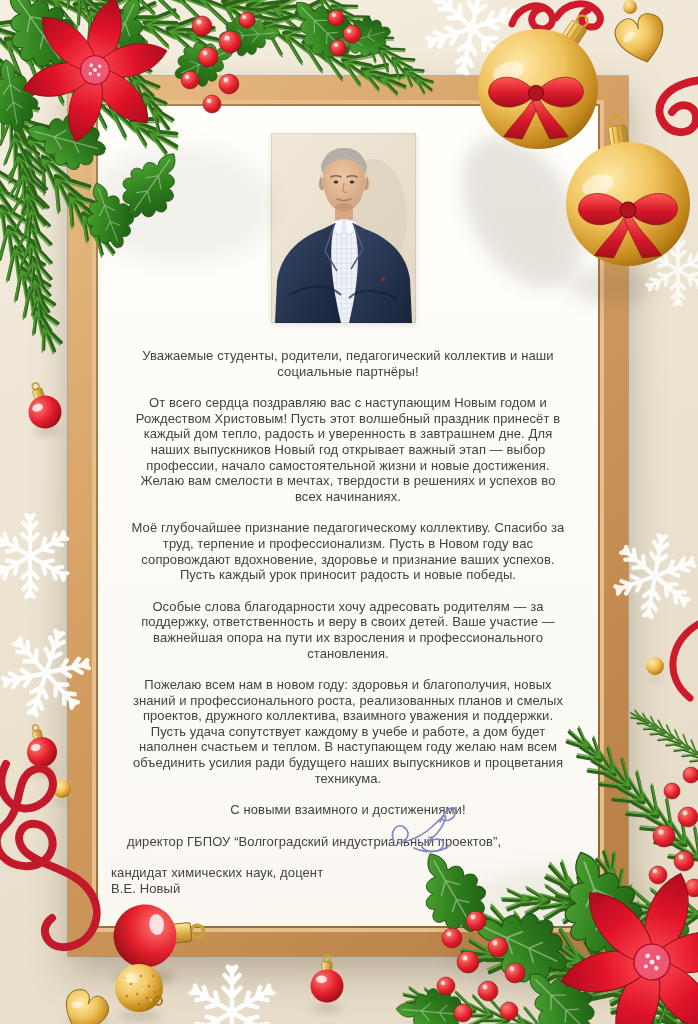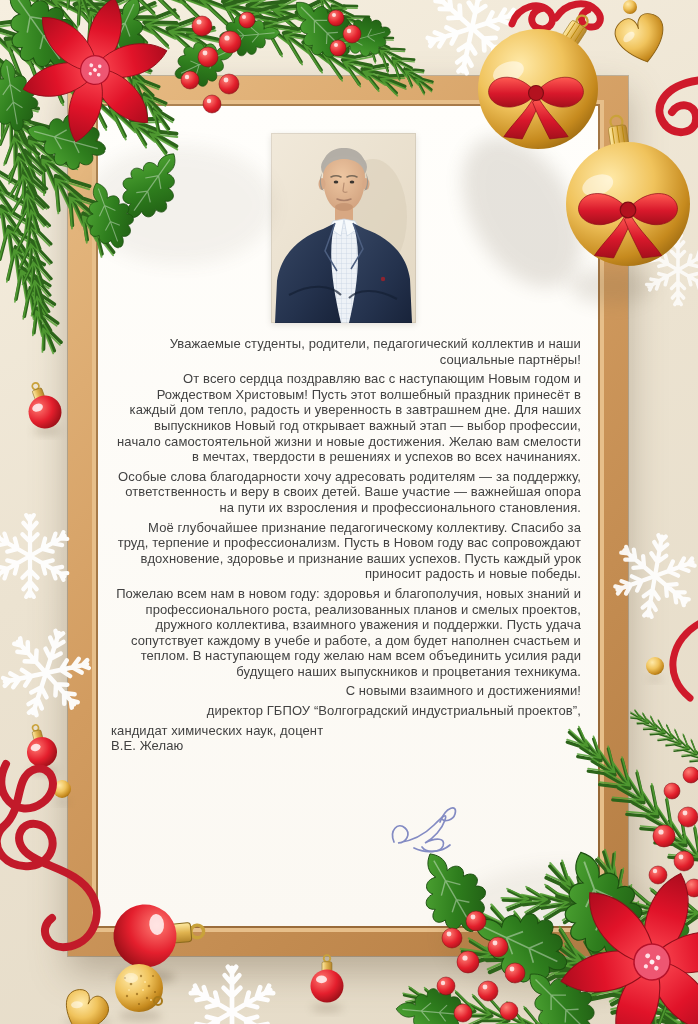--- a/index.html
+++ b/index.html
@@ -19,21 +19,21 @@
     position:absolute;inset:0;width:500px;height:820px;
     background:linear-gradient(180deg,#fffefb,#fbf8f2);
     box-shadow:0 0 0 2px rgba(105,68,30,.45);
     outline:4px solid #e7bf8a;outline-offset:2px;
   }
   .photo{position:absolute;left:173px;top:27px;width:145px;height:190px;box-shadow:0 2px 6px rgba(80,70,55,.15);}
   .letter{
     position:absolute;left:13px;right:13px;top:226px;
     text-align:center;font-size:13px;line-height:15.6px;color:#424242;letter-spacing:.1px;
   }
-  .letter p{margin:4px;text-align:right;}
+  .letter p{margin:16px;}
   .signoff{text-align:left;}
   .sigrow{display:flex;justify-content:flex-start;padding-right:40px;flex-direction:column;}
   .sig-svg{position:absolute;left:286px;top:692px;width:90px;height:62px;}
   .deco{position:absolute;left:0;top:0;pointer-events:none;}
 </style>
 </head>
 <body>
 
 <div class="stage">
 
@@ -88,29 +88,29 @@
           <path d="M18,162 C40,150 60,152 70,162" stroke="#141f33" stroke-width="2" fill="none" opacity="0.7"></path>
           <path d="M126,166 C104,154 86,157 78,165" stroke="#141f33" stroke-width="2" fill="none" opacity="0.7"></path>
           <circle cx="112" cy="146" r="2.2" fill="#8e2430"></circle>
           <rect x="0.5" y="0.5" width="144" height="189" fill="none" stroke="rgba(0,0,0,0.08)"></rect>
         </svg>
       </div>
 
       <div class="letter">
         <p>Уважаемые студенты, родители, педагогический коллектив и наши социальные партнёры!</p>
         <p>От всего сердца поздравляю вас с наступающим Новым годом и Рождеством Христовым! Пусть этот волшебный праздник принесёт в каждый дом тепло, радость и уверенность в завтрашнем дне. Для наших выпускников Новый год открывает важный этап — выбор профессии, начало самостоятельной жизни и новые достижения. Желаю вам смелости в мечтах, твердости в решениях и успехов во всех начинаниях.</p>
+        <p>Моё глубочайшее признание педагогическому коллективу. Спасибо за труд, терпение и профессионализм. Пусть в Новом году вас сопровождают вдохновение, здоровье и признание ваших успехов. Пусть каждый урок приносит радость и новые победы.</p>
         <p>Особые слова благодарности хочу адресовать родителям — за поддержку, ответственность и веру в своих детей. Ваше участие — важнейшая опора на пути их взросления и профессионального становления.</p>
-        <p>Моё глубочайшее признание педагогическому коллективу. Спасибо за труд, терпение и профессионализм. Пусть в Новом году вас сопровождают вдохновение, здоровье и признание ваших успехов. Пусть каждый урок приносит радость и новые победы.</p>
         <p>Пожелаю всем нам в новом году: здоровья и благополучия, новых знаний и профессионального роста, реализованных планов и смелых проектов, дружного коллектива, взаимного уважения и поддержки. Пусть удача сопутствует каждому в учебе и работе, а дом будет наполнен счастьем и теплом. В наступающем году желаю нам всем объединить усилия ради будущего наших выпускников и процветания техникума.</p>
         <p>С новыми взаимного и достижениями!</p>
         <div class="signoff">
           <p>директор ГБПОУ “Волгоградский индустриальный проектов”,</p>
           <div class="sigrow">
             <span>кандидат химических наук, доцент</span>
-            <span>В.Е. Желаю</span>
+            <span>В.Е. Новый</span>
           </div>
         </div>
       </div>
 
       <svg class="sig-svg" viewBox="0 0 90 62">
         <g fill="none" stroke="#7d86c1" stroke-width="1.7" stroke-linecap="round" opacity="0.95">
           <path d="M10,44 C5,32 14,24 21,30 C27,35 23,45 14,45 C28,43 40,37 50,27 C57,20 64,13 61,22 C58,31 50,40 41,45 C52,39 62,40 59,48 C56,55 42,55 38,49"></path>
           <path d="M56,24 C62,8 74,6 71,16 C69,23 60,24 58,21"></path>
           <path d="M30,50 C42,56 58,54 66,47"></path>
         </g>

